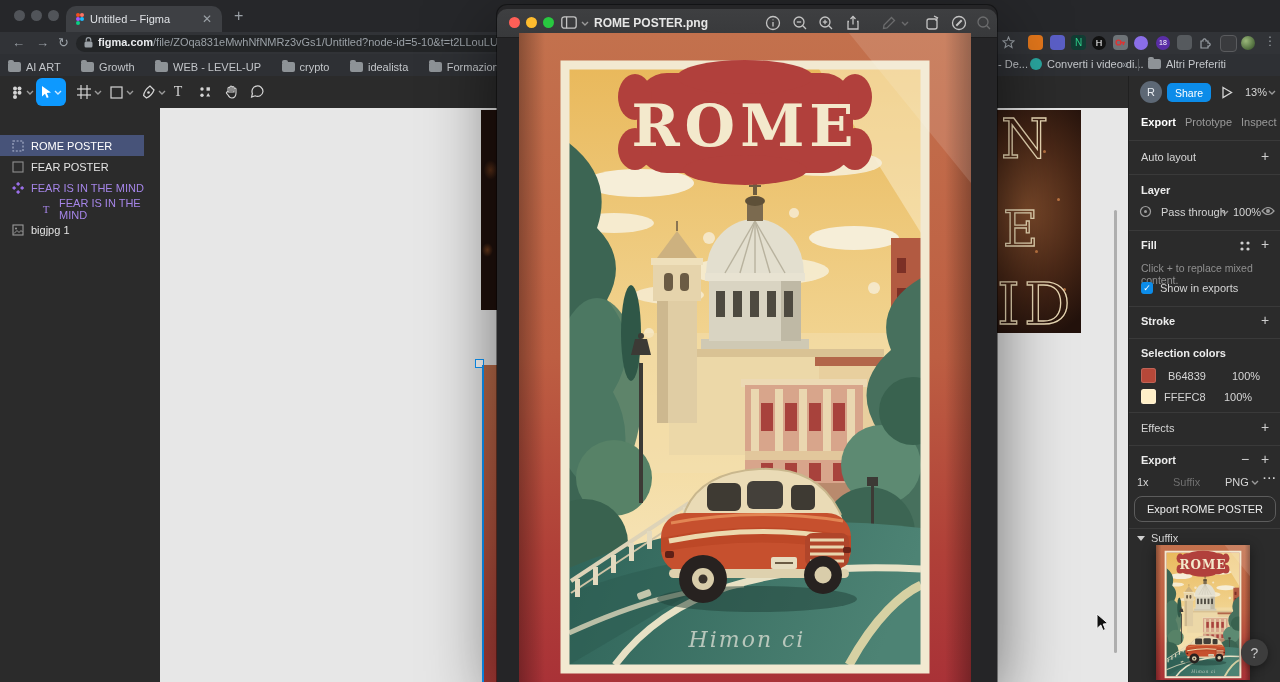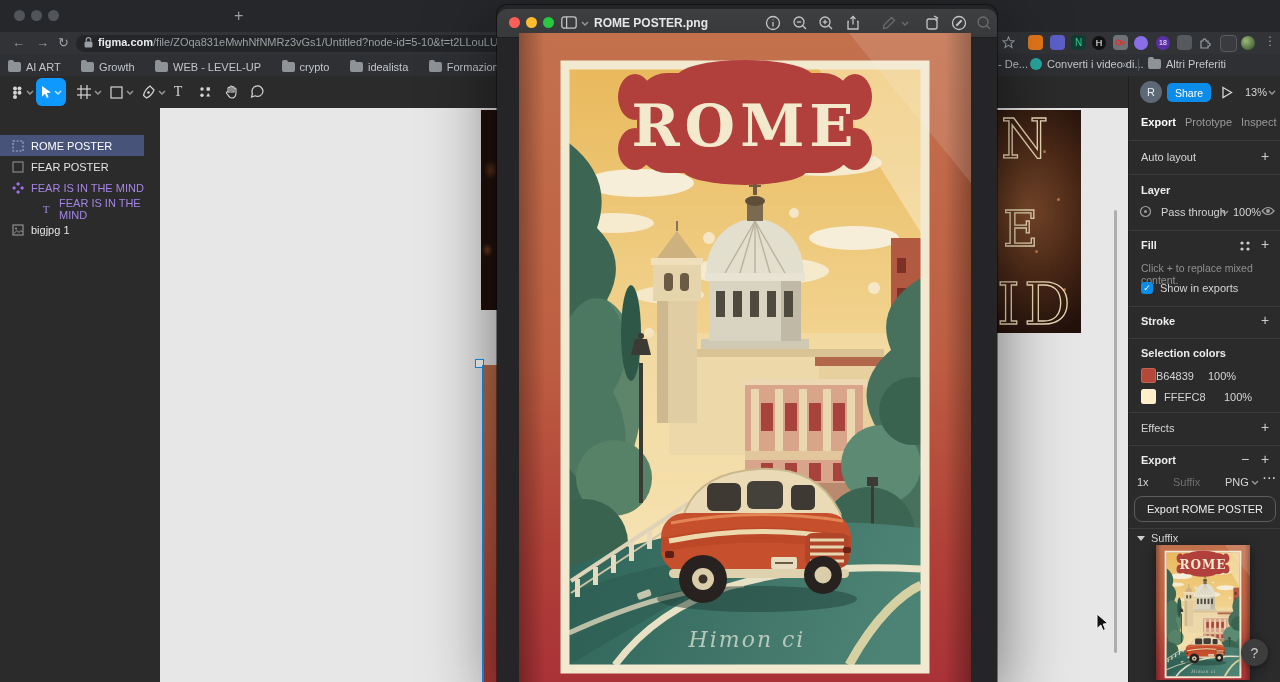--- a/index.html
+++ b/index.html
@@ -91,20 +91,33 @@
   .ckbox{width:12px;height:12px;background:#0c8ce9;border-radius:3px;color:#fff;font-size:9px;
          display:flex;align-items:center;justify-content:center}
 </style>
 </head>
 <body>
 
 <div id="tabbar" class="abs">
   <div class="tlight abs" style="left:14px"></div>
   <div class="tlight abs" style="left:31px"></div>
   <div class="tlight abs" style="left:48px"></div>
+  <div id="tab" class="abs">
+    <span class="abs" style="left:8px;top:7px">
+      <svg width="12" height="12" viewBox="0 0 12 12">
+          <rect x="2" y="0" width="4" height="4" rx="2" fill="#f24e1e"></rect>
+          <rect x="6" y="0" width="4" height="4" rx="2" fill="#ff7262"></rect>
+          <rect x="2" y="4" width="4" height="4" rx="2" fill="#a259ff"></rect>
+          <rect x="6" y="4" width="4" height="4" rx="2" fill="#1abcfe"></rect>
+          <rect x="2" y="8" width="4" height="4" rx="2" fill="#0acf83"></rect>
+        </svg>
+    </span>
+    <span id="tabtitle" class="abs nowrap">Untitled – Figma</span>
+    <span id="tabclose" class="abs">✕</span>
+  </div>
   <span id="newtab" class="abs">+</span>
 </div>
 
 <div id="urlbar" class="abs">
   <span class="navic abs" style="left:12px">←</span>
   <span class="navic abs" style="left:36px">→</span>
   <span class="navic abs" style="left:58px">↻</span>
   <div id="omnibox" class="abs"></div>
   <span class="abs" style="left:84px;top:5px">
     <svg width="9" height="11" viewBox="0 0 9 11">
@@ -670,21 +683,21 @@
     <span class="ckbox">✓</span>
     <span>Show in exports</span>
   </div>
   <div class="pdiv" style="top:230px"></div>
 
   <span class="plabel abs" style="left:12px;top:239px">Stroke</span>
   <span class="plus abs" style="left:132px;top:239px">+</span>
   <div class="pdiv" style="top:262px"></div>
 
   <span class="plabel abs" style="left:12px;top:271px">Selection colors</span>
-  <div class="abs" style="left:12px;top:292px;display:flex;align-items:center;gap:0">
+  <div class="abs" style="left:12px;top:292px;display:flex;align-items:center;gap:12px">
     <span class="swatch" style="background:#b64839"></span>
     <span style="width:52px">B64839</span>
     <span>100%</span>
   </div>
   <div class="abs" style="left:12px;top:313px;display:flex;align-items:center;gap:8px">
     <span class="swatch" style="background:#ffefc8"></span>
     <span style="width:52px">FFEFC8</span>
     <span>100%</span>
   </div>
   <div class="pdiv" style="top:336px"></div>

